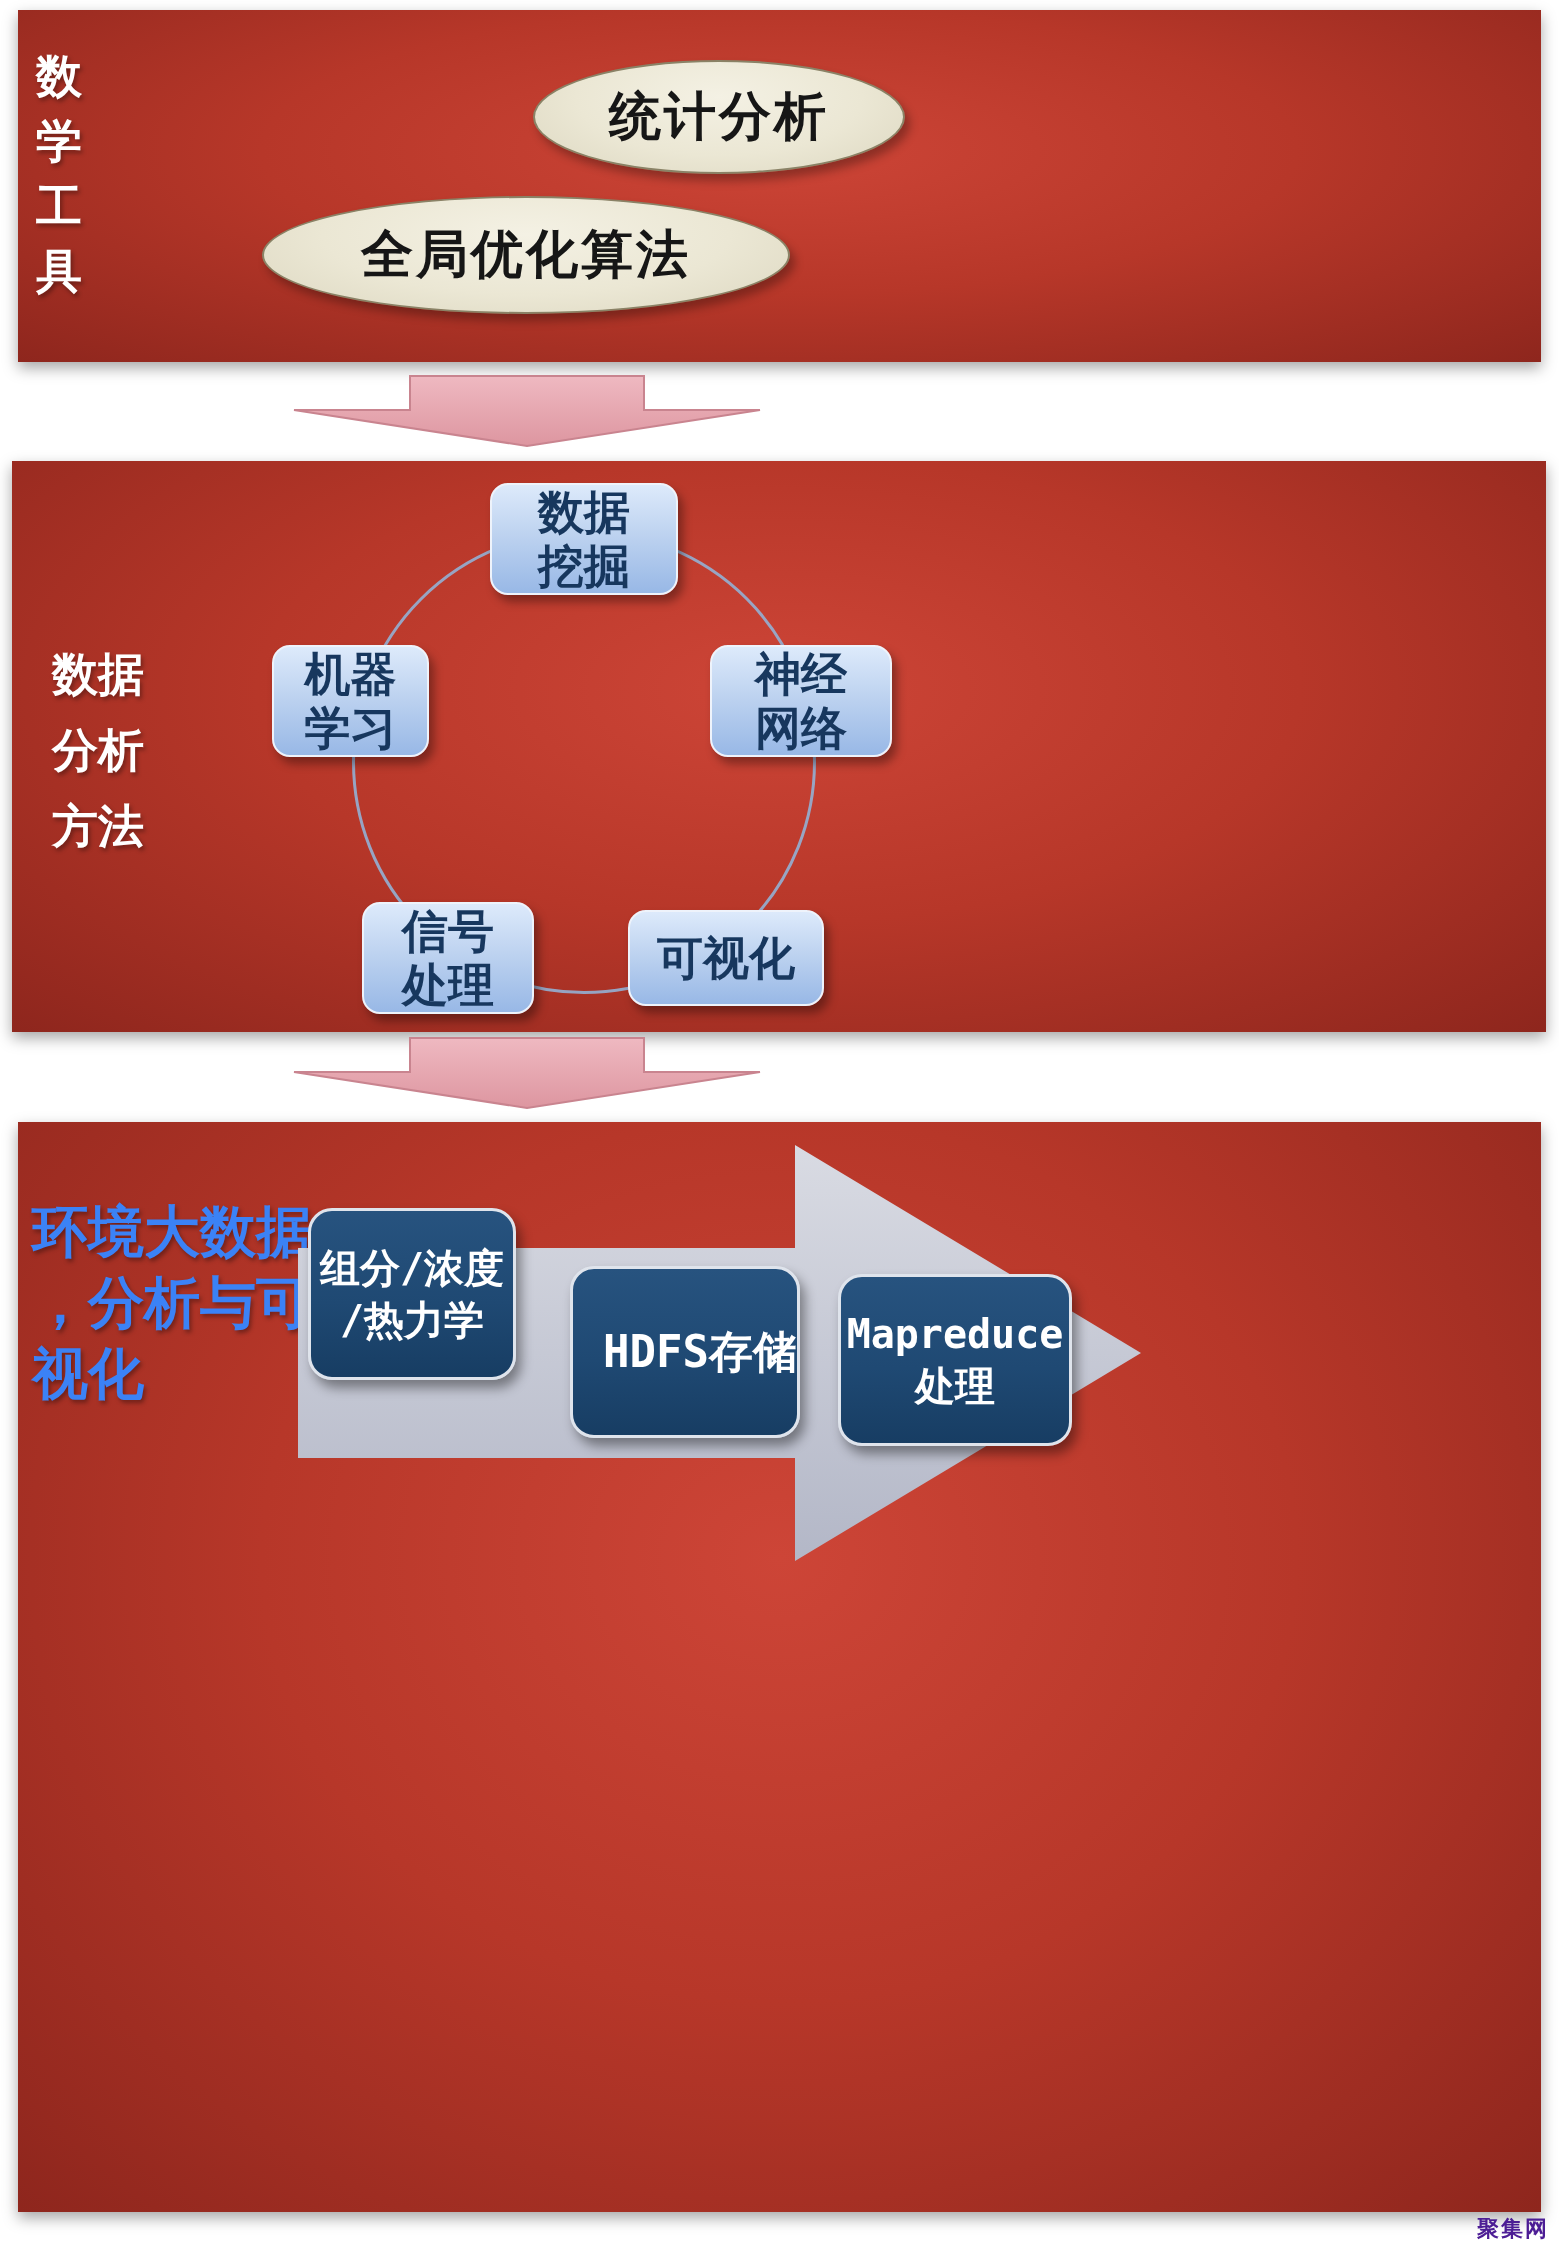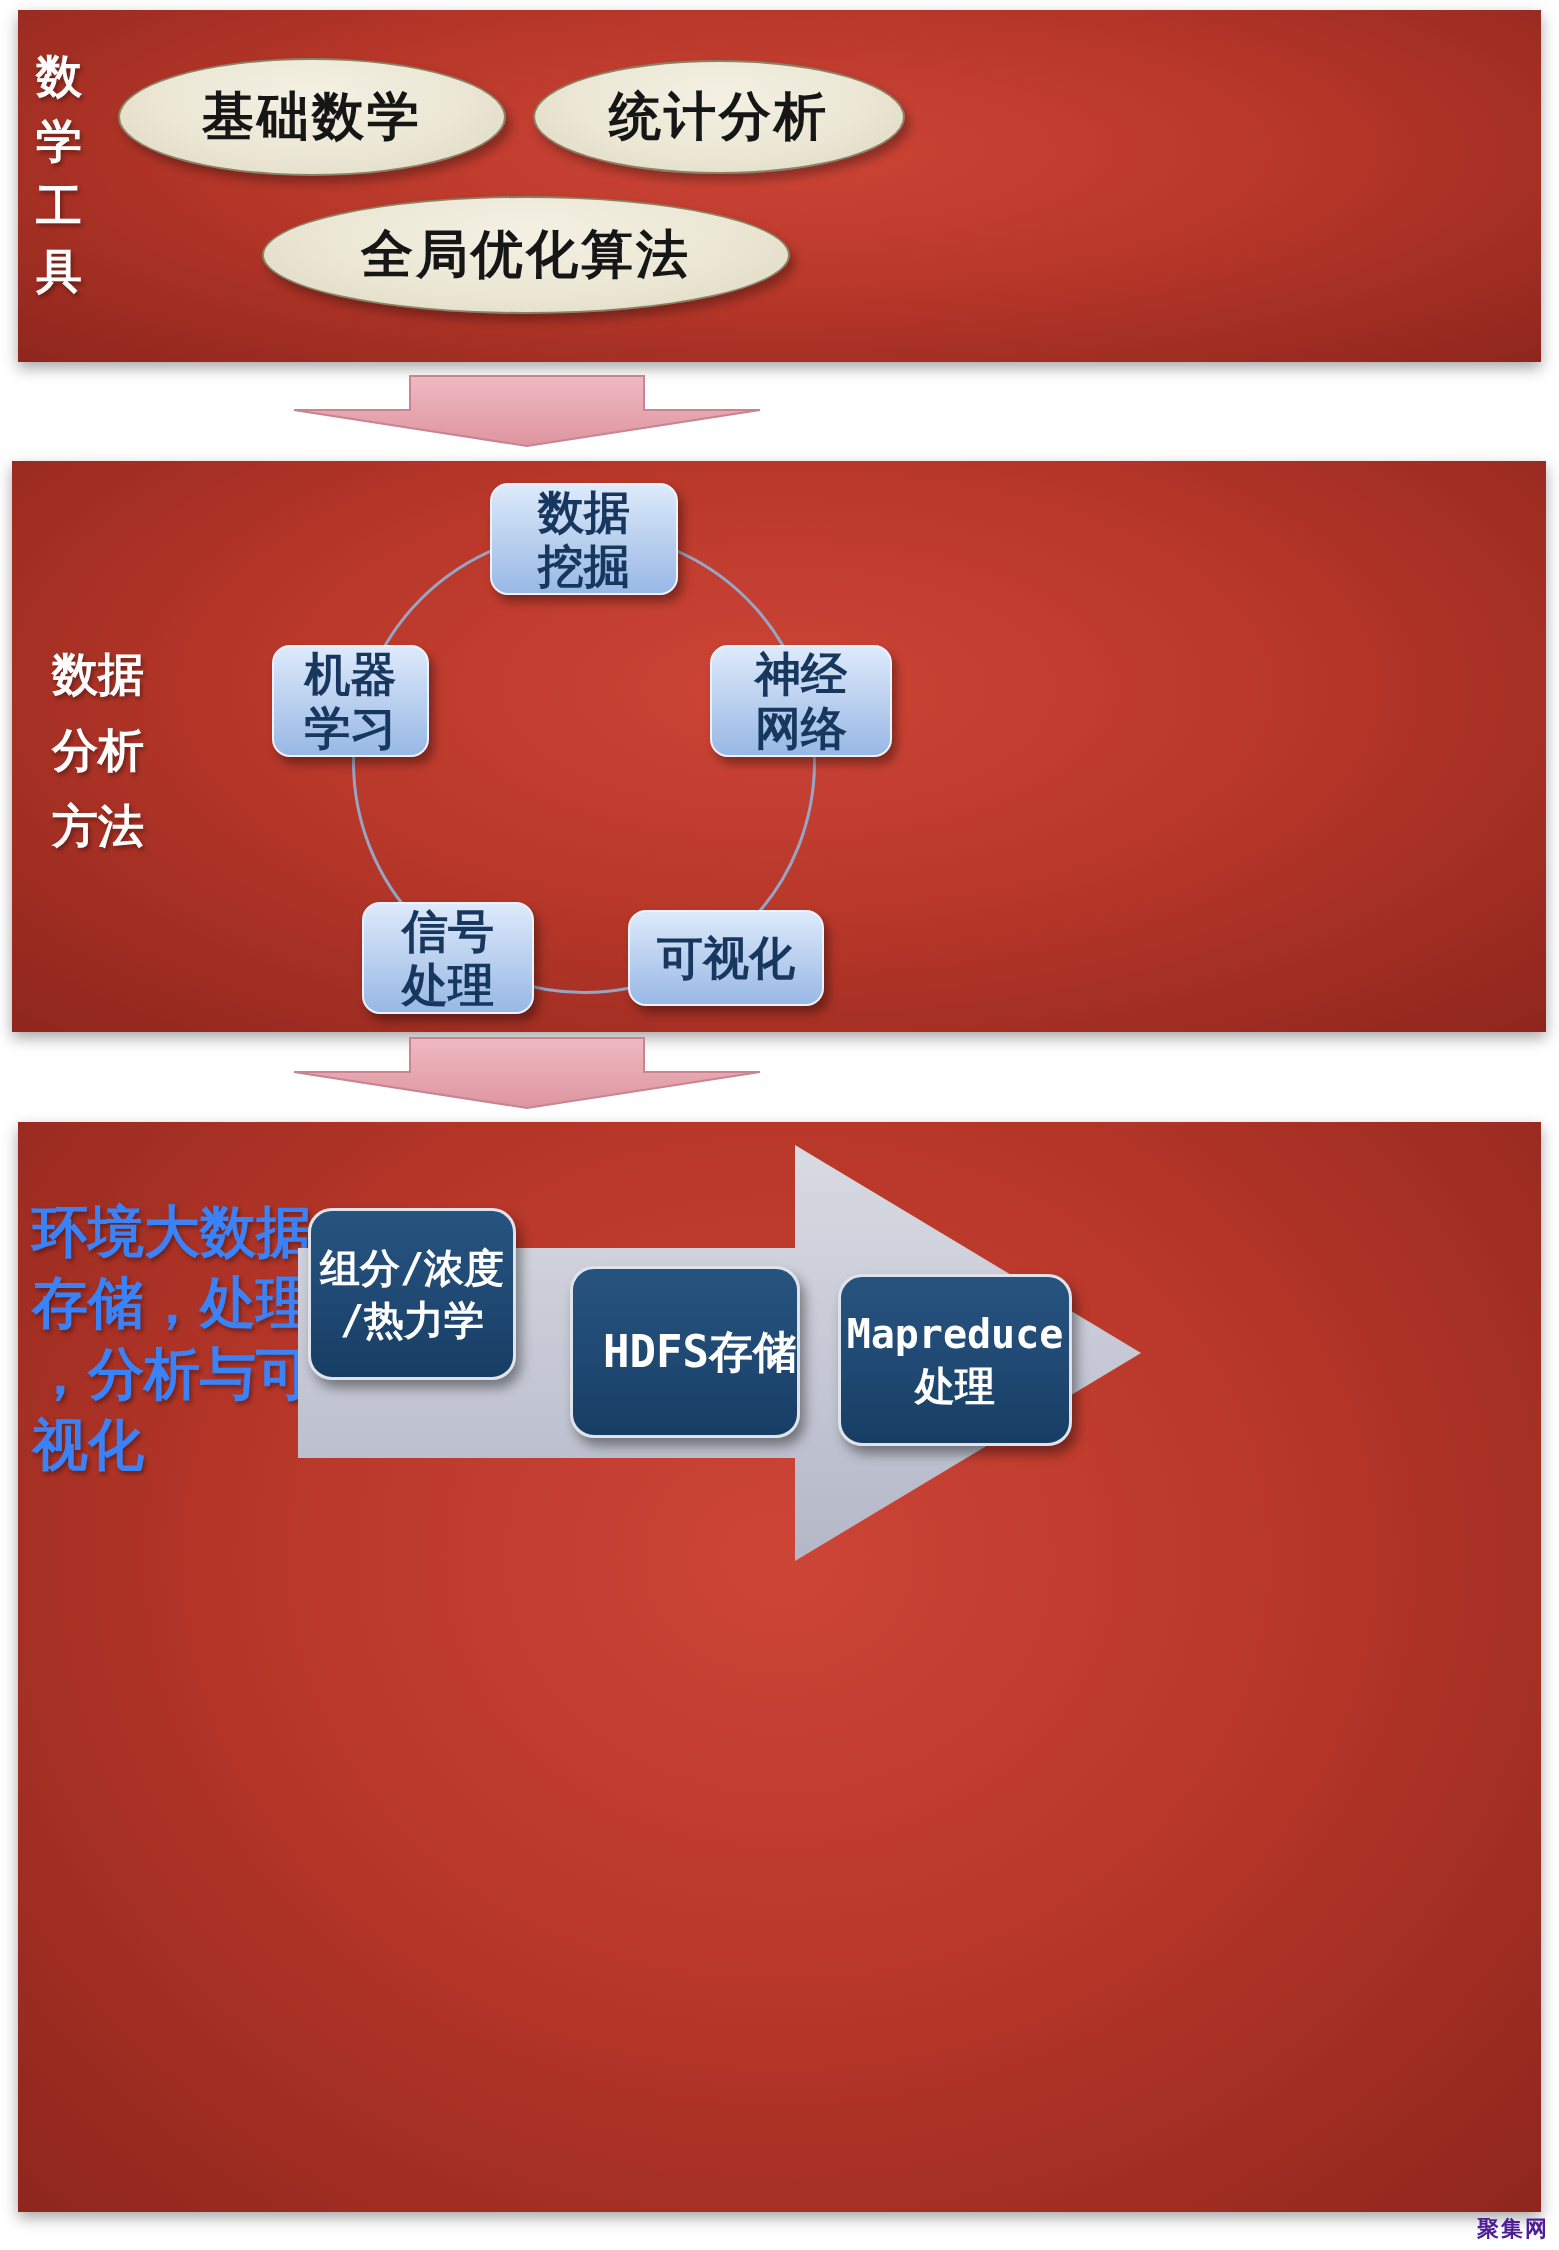--- a/index.html
+++ b/index.html
@@ -114,23 +114,20 @@
 
   <div class="panel" style="left:18px; top:10px; width:1523px; height:352px;"></div>
 
   <div class="v-label" style="left:36px; top:44px; font-size:46px; line-height:65px;">
     <div>数</div>
     <div>学</div>
     <div>工</div>
     <div>具</div>
   </div>
 
-  <div class="ellipse" style="left:118px; top:58px; width:388px; height:118px;">
-    <span>基础数学</span>
-  </div>
 
   <div class="ellipse" style="left:533px; top:60px; width:372px; height:114px;">
     <span>统计分析</span>
   </div>
 
   <div class="ellipse" style="left:262px; top:196px; width:528px; height:118px;">
     <span>全局优化算法</span>
   </div>
 
   <svg class="arrow-svg" style="left:292px; top:374px;" width="470" height="74" viewBox="0 0 470 74">
@@ -178,21 +175,20 @@
   </div>
 
   <svg class="arrow-svg" style="left:292px; top:1036px;" width="470" height="74" viewBox="0 0 470 74">
     <polygon points="118,2 352,2 352,36 468,36 235,72 2,36 118,36" fill="url(#pinkGrad)" stroke="#c9848f" stroke-width="2"></polygon>
   </svg>
 
   <div class="panel" style="left:18px; top:1122px; width:1523px; height:1090px;"></div>
 
   <div class="bottom-label" style="left:32px; top:1196px;">
     <div>环境大数据</div>
-    <div>存储，处理</div>
     <div>，分析与可</div>
     <div>视化</div>
   </div>
 
   <svg class="arrow-svg" style="left:298px; top:1143px;" width="845" height="422" viewBox="0 0 845 422">
     <defs>
       <linearGradient id="grayGrad" x1="0" y1="0" x2="0" y2="1">
         <stop offset="0" stop-color="#d9dbe3"></stop>
         <stop offset="1" stop-color="#b3b7c7"></stop>
       </linearGradient>

